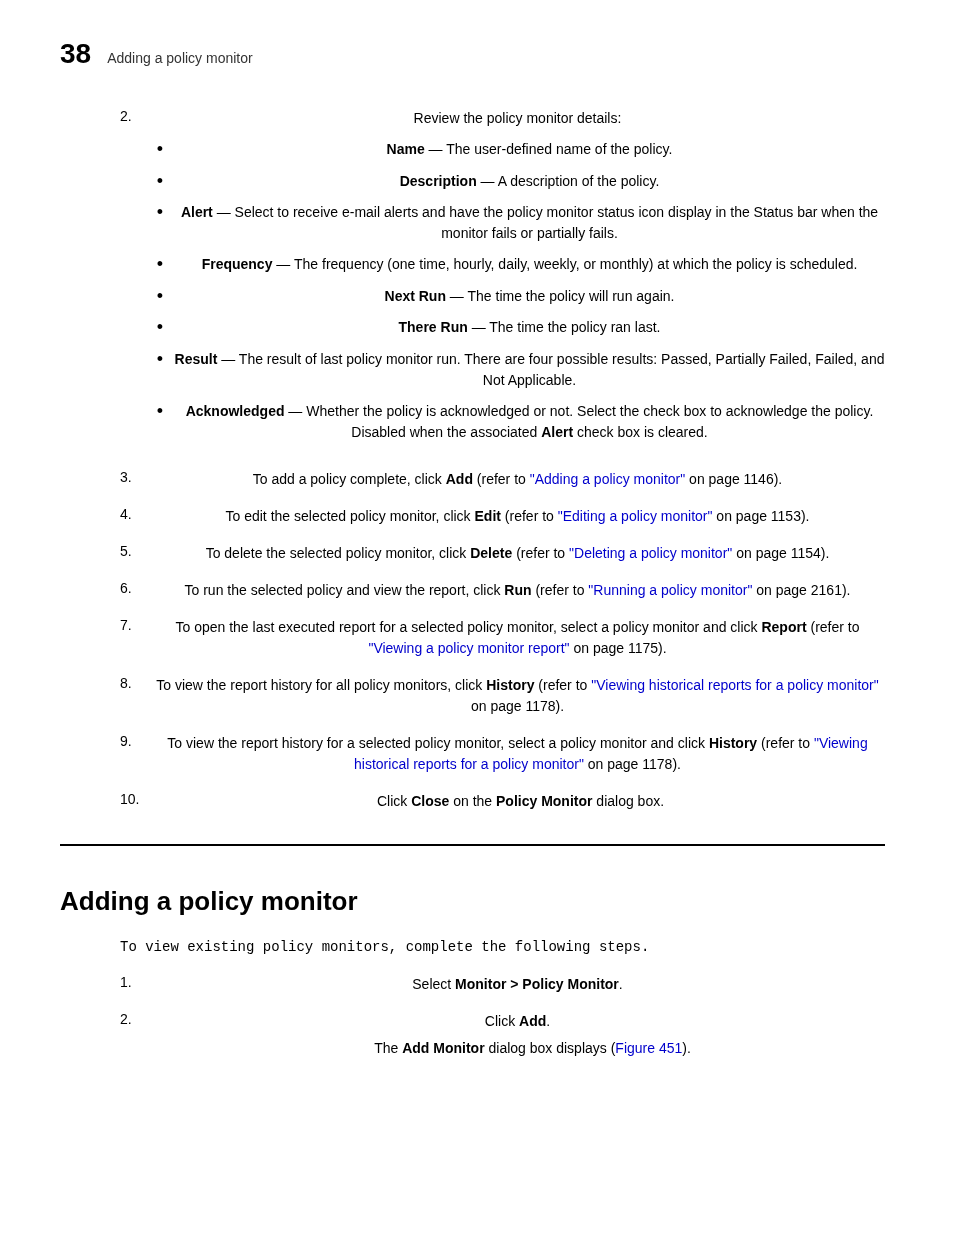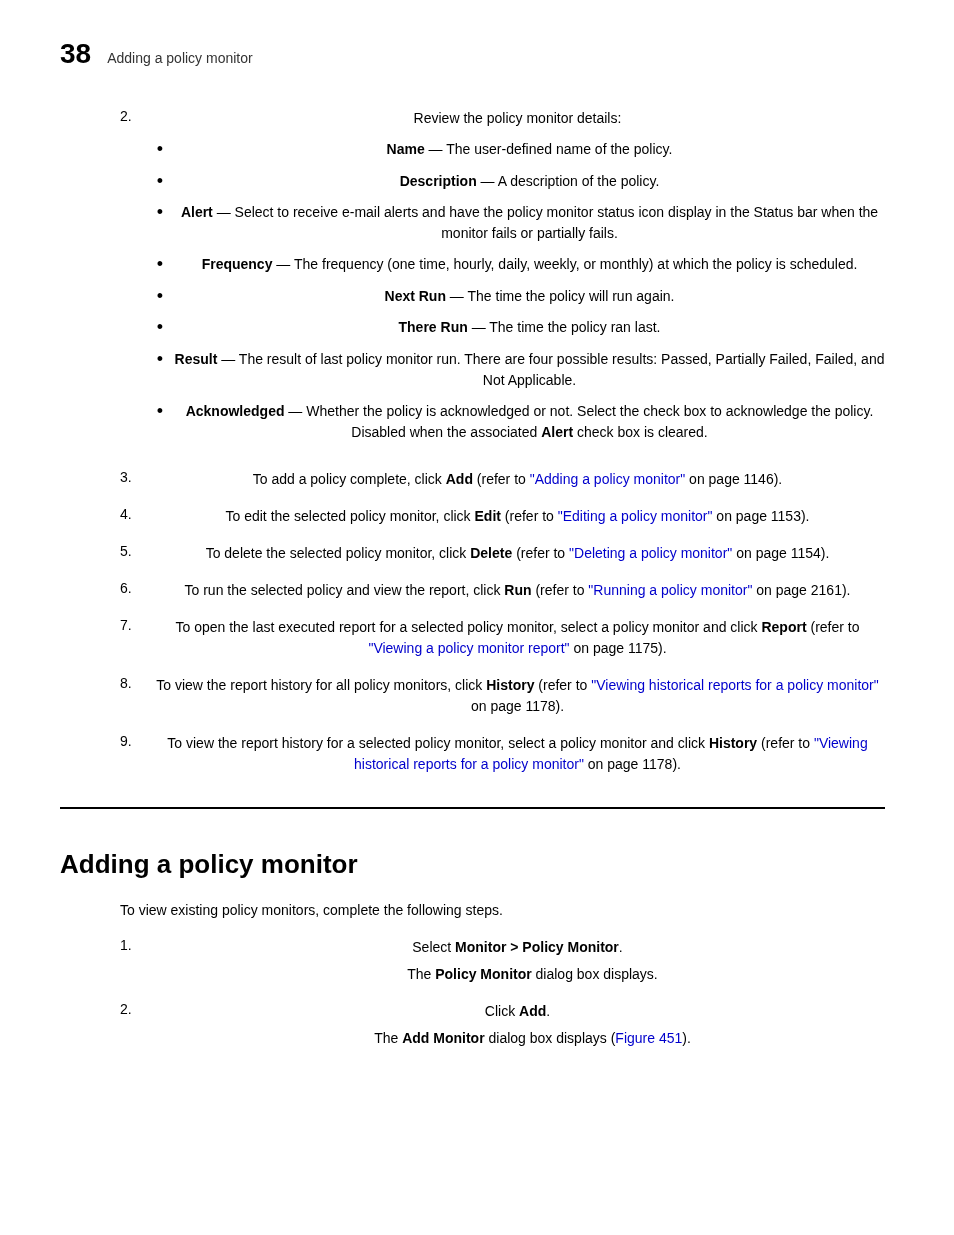--- a/index.html
+++ b/index.html
@@ -101,20 +101,21 @@
       color: #000;
       margin-bottom: 20px;
       margin-top: 40px;
       border-top: none;
     }
 
     .intro-text {
       margin-bottom: 16px;
       font-size: 14px;
       line-height: 1.5;
+      font-family: Liberation Mono, monospace;
     }
 
     .step-sub-text {
       margin-top: 6px;
       margin-left: 30px;
       font-size: 14px;
       line-height: 1.5;
     }
 
     hr.section-divider {
@@ -243,38 +244,41 @@
       </div>
     </div>
 
     <div class="step-item">
       <span class="step-number">9.</span>
       <div class="step-text">
         <span>To view the report history for a selected policy monitor, select a policy monitor and click </span><b>History</b><span> (refer to </span><a class="link">"Viewing historical reports for a policy monitor"</a><span> on page 1178).</span>
       </div>
     </div>
 
+    <div class="step-item">
+      <span class="step-number" style="min-width:36px;">10.</span>
+      <div class="step-text">
+        <span>Click </span><b>Close</b><span> on the </span><b>Policy Monitor</b><span> dialog box.</span>
+      </div>
+    </div>
 
   </div>
 
   <div style="margin-top: 32px; margin-bottom: 4px;">
     <hr class="section-divider">
     <h1 class="section-heading">Adding a policy monitor</h1>
   </div>
 
   <div class="content">
     <p class="intro-text">To view existing policy monitors, complete the following steps.</p>
 
     <div class="step-item">
       <span class="step-number">1.</span>
       <div class="step-text">
         <span>Select </span><b>Monitor &gt; Policy Monitor</b><span>.</span>
-        <div class="step-sub-text">
-          <span>The </span><b>Policy Monitor</b><span> dialog box displays.</span>
-        </div>
       </div>
     </div>
 
     <div class="step-item">
       <span class="step-number">2.</span>
       <div class="step-text">
         <span>Click </span><b>Add</b><span>.</span>
         <div class="step-sub-text">
           <span>The </span><b>Add Monitor</b><span> dialog box displays (</span><a class="link">Figure 451</a><span>).</span>
         </div>

